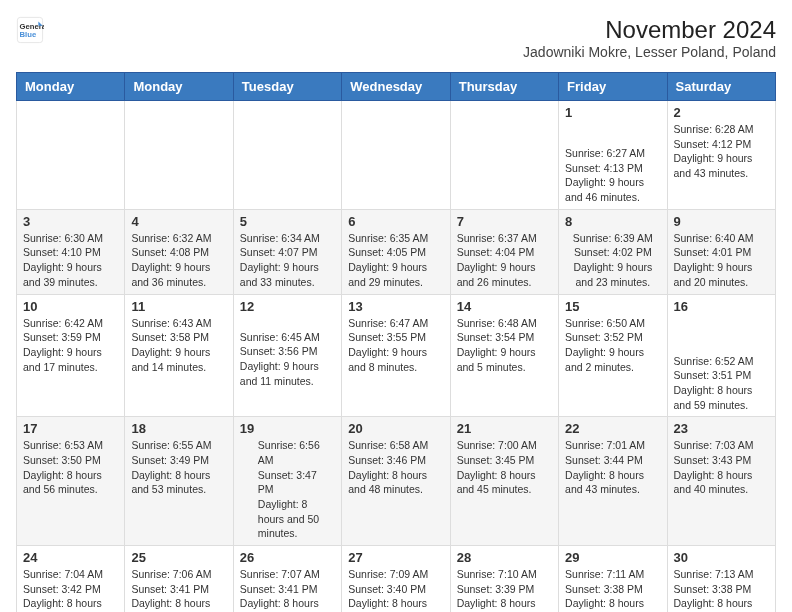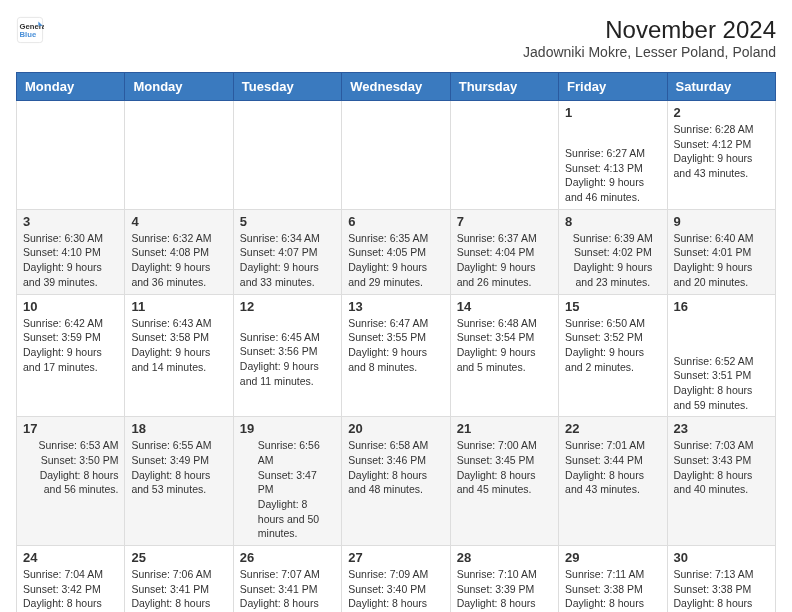--- a/index.html
+++ b/index.html
@@ -221,21 +221,21 @@
         <td>
           <span class="day-num">16</span>
           <div class="day-info" style="white-space: pre-line; margin-top: 40px;">Sunrise: 6:52 AM
 Sunset: 3:51 PM
 Daylight: 8 hours and 59 minutes.</div>
         </td>
       </tr>
       <tr>
         <td>
           <span class="day-num">17</span>
-          <div class="day-info" style="white-space: pre-line; text-align: right;">Sunrise: 6:53 AM
+          <div class="day-info" style="white-space: pre-line;">Sunrise: 6:53 AM
 Sunset: 3:50 PM
 Daylight: 8 hours and 56 minutes.</div>
         </td>
         <td>
           <span class="day-num">18</span>
           <div class="day-info" style="white-space: pre-line;">Sunrise: 6:55 AM
 Sunset: 3:49 PM
 Daylight: 8 hours and 53 minutes.</div>
         </td>
         <td>

